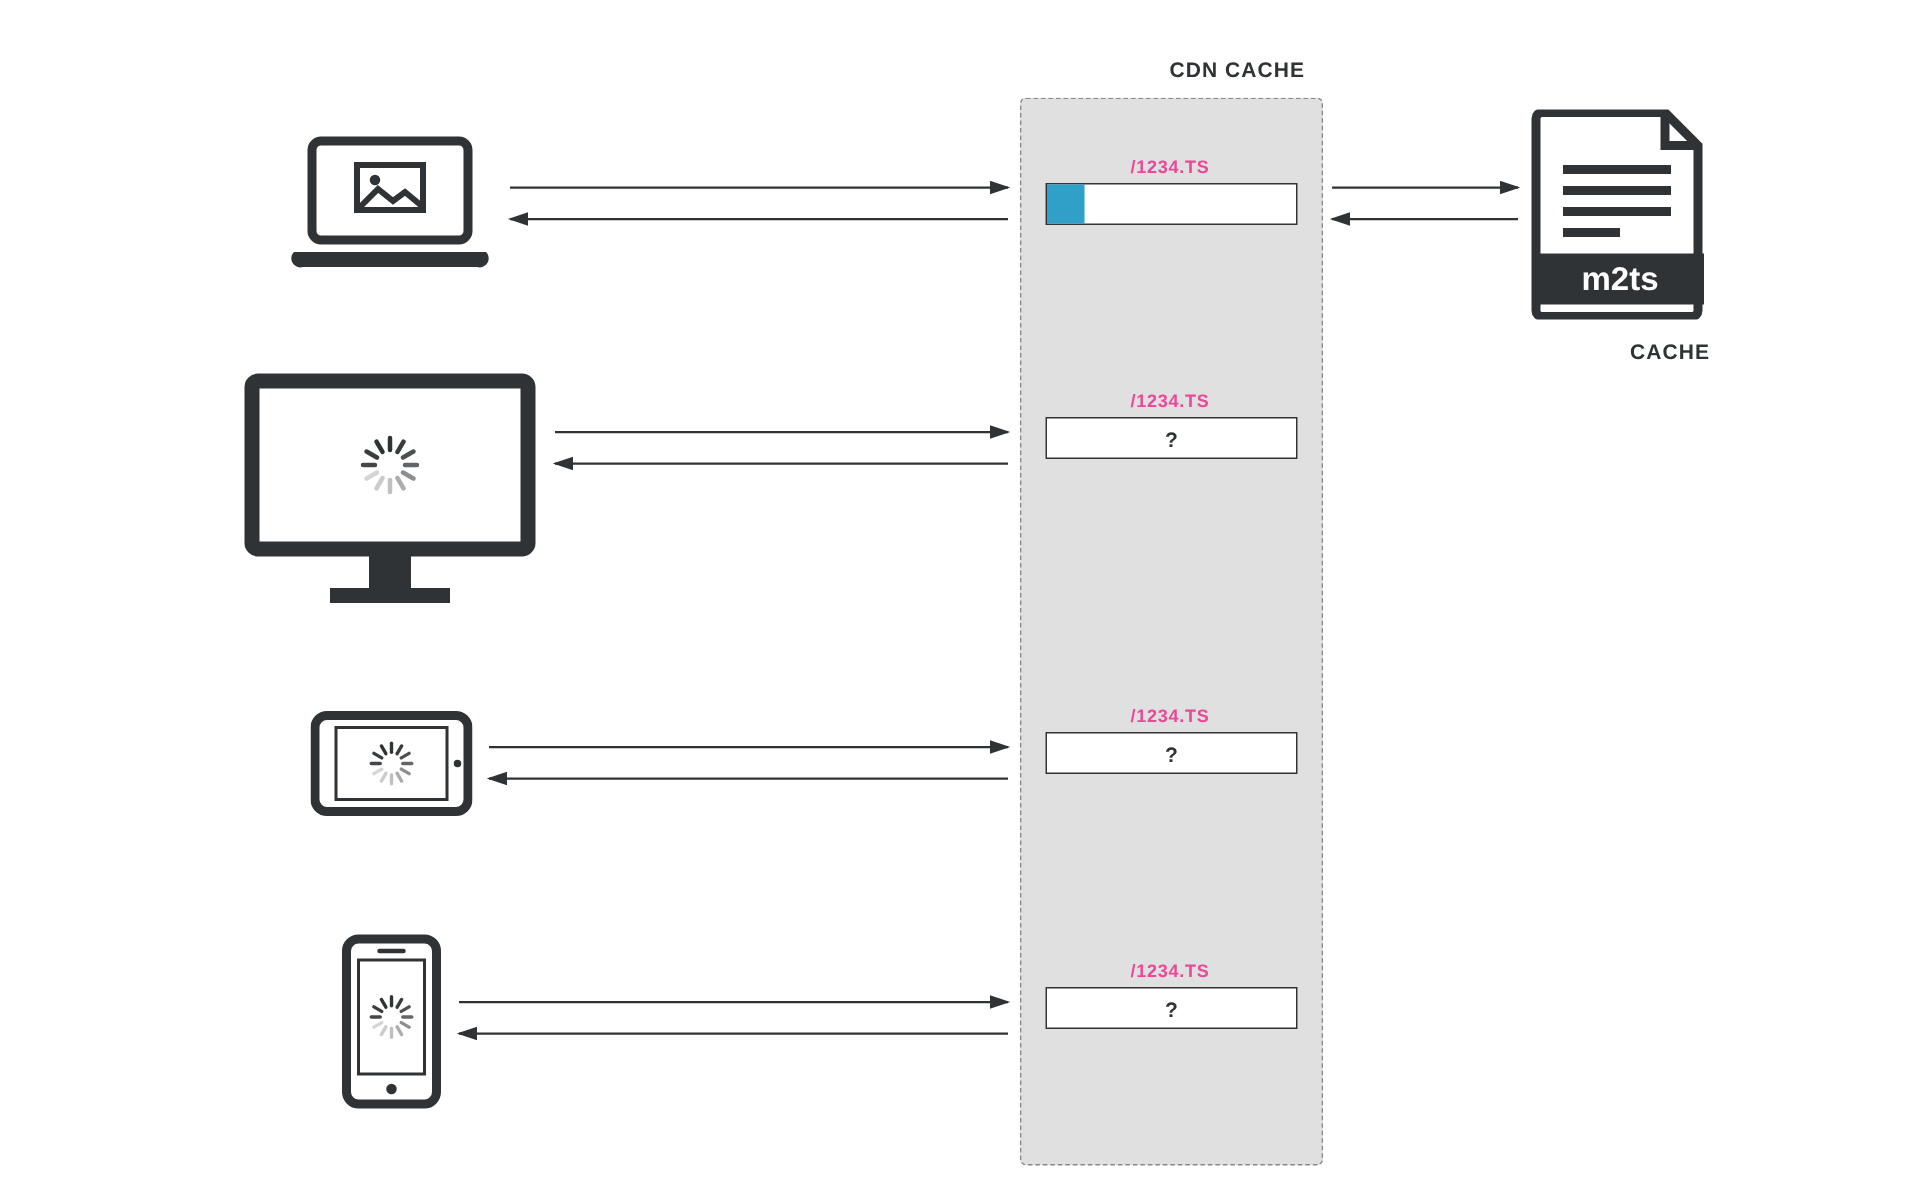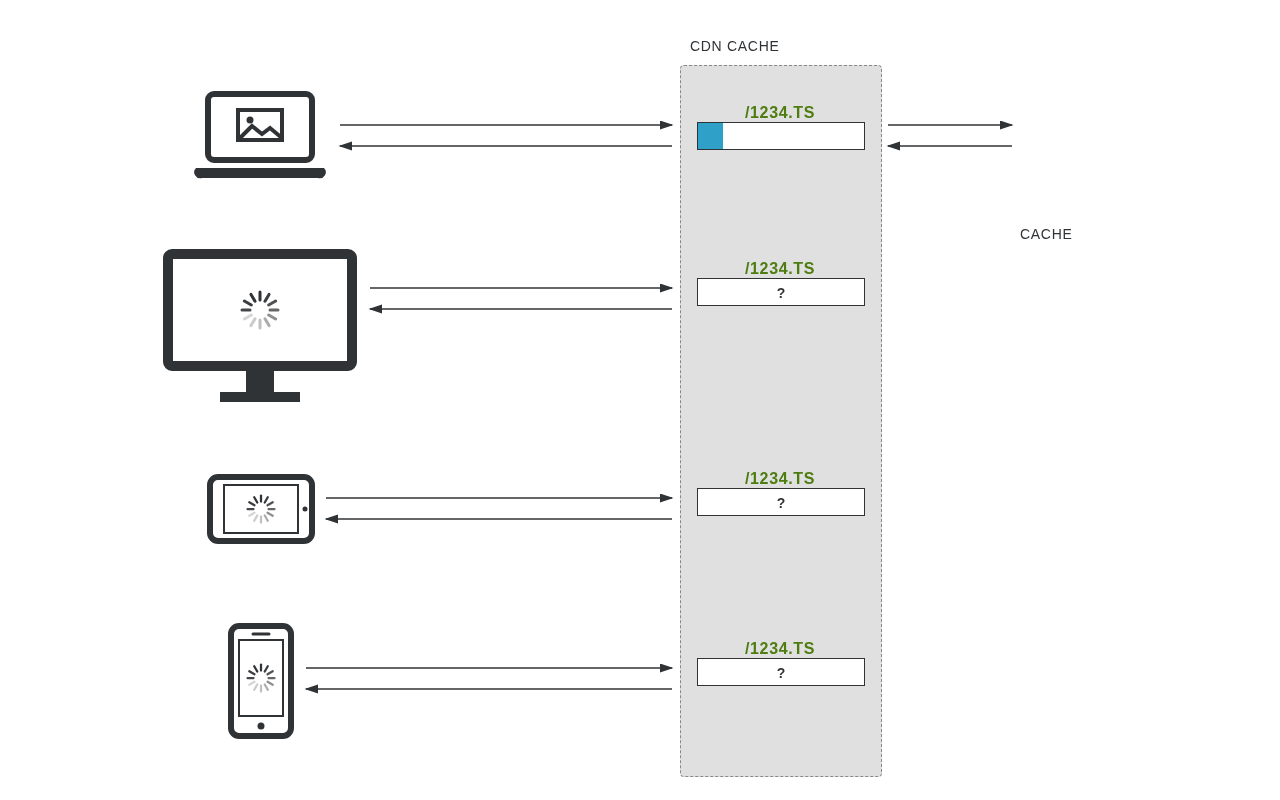--- a/index.html
+++ b/index.html
@@ -1,19 +1,19 @@
 <!DOCTYPE html>
 <html><head>
 <meta charset="utf-8">
 <style>
   html,body{margin:0;padding:0;background:#fff;font-family:-apple-system,BlinkMacSystemFont,"Segoe UI",Helvetica,Arial,sans-serif;}
   .canvas{position:relative;width:1280px;height:800px;background:#fff;}
-  .label{position:absolute;font-weight:400;letter-spacing:0.05em;color:#303336;font-size:14px;text-align:left;}
+  .label{position:absolute;font-weight:700;letter-spacing:0.05em;color:#303336;font-size:14px;text-align:right;}
   .cache-box{position:absolute;border:1.5px dashed #888;background:#e0e0e0;border-radius:4px;}
-  .seg-label{position:absolute;font-weight:700;font-size:16px;color:#4d7c0f;letter-spacing:0.04em;}
+  .seg-label{position:absolute;font-weight:700;font-size:12px;color:#ec4899;letter-spacing:0.04em;}
   .seg-box{position:absolute;border:1.5px solid #303336;background:#fff;height:26px;}
   .seg-fill{position:absolute;left:0;top:0;height:100%;background:#2fa0c7;}
   .seg-q{position:absolute;width:100%;text-align:center;font-weight:600;color:#303336;font-size:14px;bottom:4px;}
   svg{display:block;}
   .arrow-line{stroke:#303336;stroke-width:1.5;fill:none;}
   .arrow-head{fill:#303336;}
   .device{position:absolute;}
 </style>
 </head>
 <body>
@@ -37,20 +37,32 @@
   <div class="seg-label" style="left:697px;top:470px;width:166px;text-align:center;">/1234.TS</div>
   <div class="seg-box" style="left:697px;top:488px;width:166px;">
     <div class="seg-q">?</div>
   </div>
 
   <div class="seg-label" style="left:697px;top:640px;width:166px;text-align:center;">/1234.TS</div>
   <div class="seg-box" style="left:697px;top:658px;width:166px;">
     <div class="seg-q">?</div>
   </div>
 
+  <div class="device" style="left:1020px;top:73px;">
+    <svg width="120" height="140" viewBox="0 0 120 140">
+      <path d="M8 2 h82 l22 22 v110 a4 4 0 0 1 -4 4 h-100 a4 4 0 0 1 -4 -4 v-128 a4 4 0 0 1 4 -4 z" fill="#fff" stroke="#303336" stroke-width="6"></path>
+      <path d="M90 2 v22 h22" fill="none" stroke="#303336" stroke-width="6"></path>
+      <line x1="22" y1="40" x2="94" y2="40" stroke="#303336" stroke-width="6"></line>
+      <line x1="22" y1="54" x2="94" y2="54" stroke="#303336" stroke-width="6"></line>
+      <line x1="22" y1="68" x2="94" y2="68" stroke="#303336" stroke-width="6"></line>
+      <line x1="22" y1="82" x2="60" y2="82" stroke="#303336" stroke-width="6"></line>
+      <rect x="4" y="96" width="112" height="34" fill="#303336"></rect>
+      <text x="60" y="120" fill="#fff" font-size="22" font-weight="600" text-anchor="middle" font-family="-apple-system,Helvetica,Arial">m2ts</text>
+    </svg>
+  </div>
   <div class="label" style="left:1020px;top:226px;width:120px;">CACHE</div>
 
   <div class="device" style="left:190px;top:88px;">
     <svg width="140" height="100" viewBox="0 0 140 100">
       <rect x="18" y="6" width="104" height="66" rx="6" fill="none" stroke="#303336" stroke-width="6"></rect>
       <path d="M6 80 h128 a6 6 0 0 1 -6 10 h-116 a6 6 0 0 1 -6 -10 z" fill="#303336"></path>
 
       <rect x="48" y="22" width="44" height="30" fill="none" stroke="#303336" stroke-width="4"></rect>
       <circle cx="60" cy="32" r="3.5" fill="#303336"></circle>
       <path d="M50 50 l12 -12 l10 8 l8 -6 l12 10" fill="none" stroke="#303336" stroke-width="4"></path>

